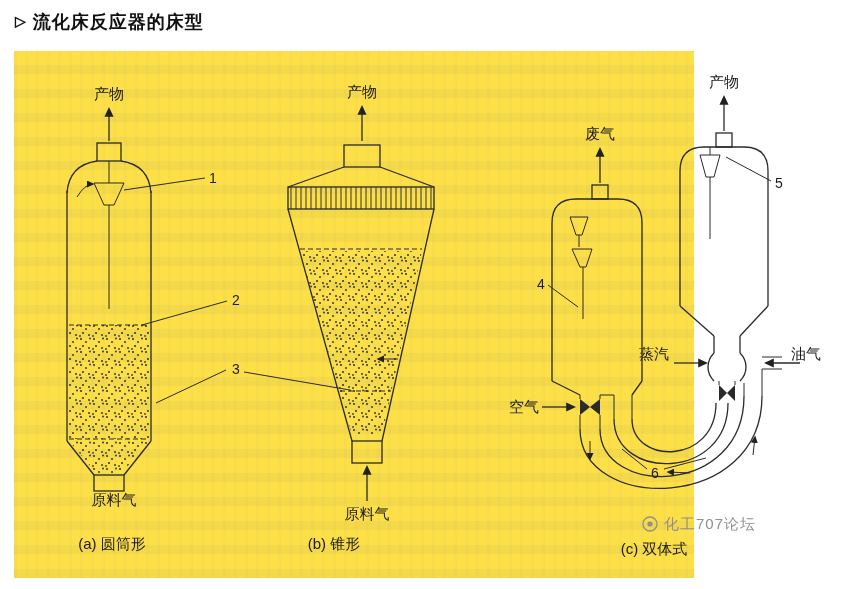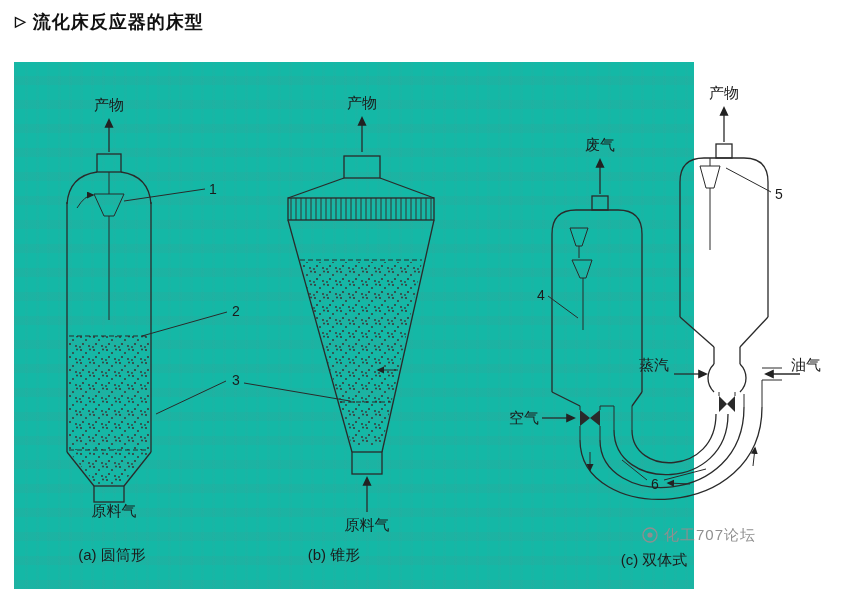--- a/index.html
+++ b/index.html
@@ -7,22 +7,22 @@
     width:844px;height:589px;background:#ffffff;position:relative;overflow:hidden;
     font-family:"Liberation Sans",sans-serif;
   }
   .header{
     position:absolute;top:10px;left:15px;display:flex;align-items:center;gap:7px;
     color:#111;
   }
   .header .marker{font-size:14px;font-weight:bold;transform:translateY(-1px);}
   .header .title{font-size:18px;font-weight:bold;letter-spacing:1px;}
   .panel{
-    position:absolute;left:14px;top:62px;width:680px;height:527px;
-    background:#14b8a6;
+    position:absolute;left:14px;top:51px;width:680px;height:527px;
+    background:#fde047;
   }
   
   .panel::before{
     content:"";position:absolute;inset:0;
     background:
       repeating-linear-gradient(0deg, rgba(120,120,120,0.07) 0 9px, rgba(120,120,120,0) 9px 24px),
       repeating-linear-gradient(90deg, rgba(130,130,130,0.04) 0 3px, rgba(130,130,130,0) 3px 11px);
     pointer-events:none;
   }
   svg{position:absolute;inset:0;}

